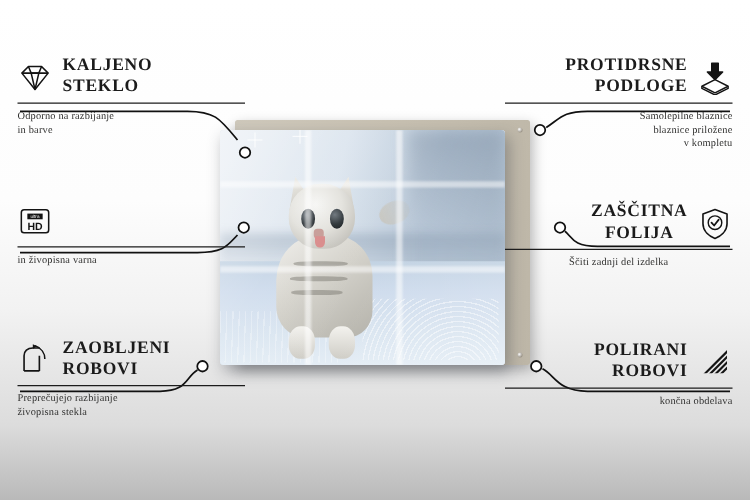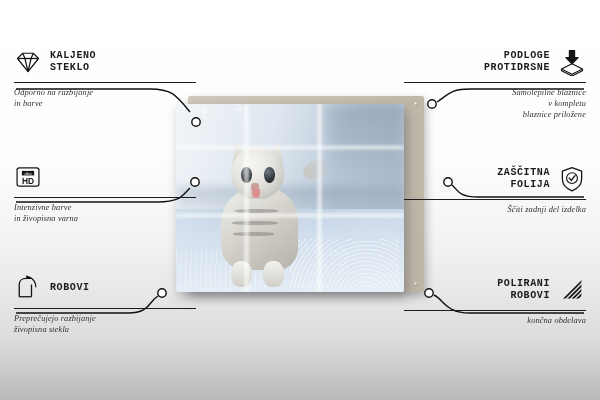--- a/index.html
+++ b/index.html
@@ -89,29 +89,28 @@
       linear-gradient(90deg,transparent 44%,#fff 50%,transparent 56%);
     filter:blur(.4px);}
 
   
   .feature{position:absolute;width:182px;}
   .feature.left{left:14px;text-align:left;}
   .feature.right{right:14px;text-align:right;}
   .f-head{display:flex;align-items:center;gap:8px;min-height:36px;}
   .feature.right .f-head{flex-direction:row-reverse;}
   .f-title{
-    font-size:10px;font-weight:700;letter-spacing:.6px;line-height:1.18;
-    color:#1b1b1b;text-transform:uppercase;font-family:Liberation Mono, monospace;
+    font-size:14px;font-weight:700;letter-spacing:.6px;line-height:1.18;
+    color:#1b1b1b;text-transform:uppercase;
   }
   .f-icon{flex:0 0 auto;width:28px;height:28px;display:block;}
   .f-rule{height:1px;background:#1c1c1c;margin:2px 0 4px;}
   .f-desc{
     font-size:8.3px;line-height:1.35;color:#30302f;letter-spacing:.15px;
     font-family:"Liberation Serif", serif;
-    font-style:italic;
   }
 
   
   #wires{position:absolute;inset:0;width:600px;height:400px;pointer-events:none;}
 </style>
 </head>
 <body>
 
 <div id="stage">
 
@@ -210,68 +209,68 @@
     <div class="f-head">
       <svg class="f-icon" viewBox="0 0 32 32">
         <rect x="3.5" y="5.5" width="25" height="21" rx="2.5" fill="none" stroke="#141414" stroke-width="1.4"></rect>
         <rect x="9" y="9" width="14" height="5.2" fill="#141414"></rect>
         <text x="16" y="13.3" font-family="Liberation Sans, sans-serif" font-size="4.2" fill="#ffffff" text-anchor="middle">ultra</text>
         <text x="16" y="24" font-family="Liberation Sans, sans-serif" font-size="9.6" font-weight="bold" fill="#141414" text-anchor="middle">HD</text>
       </svg>
     </div>
     <div class="f-rule"></div>
     <div class="f-desc">
-      <div>Intenzivne barve</div>
       <div>in živopisna varna</div>
     </div>
   </div>
 
   <div class="feature left" style="top:270px;">
     <div class="f-head">
       <svg class="f-icon" viewBox="0 0 32 32">
         <path d="M6,26 L6,12 C6,8 9,5 14,5 L20,5" fill="none" stroke="#141414" stroke-width="1.5"></path>
         <path d="M6,26 L20,26" fill="none" stroke="#141414" stroke-width="1.5"></path>
         <path d="M20,26 L20,12" fill="none" stroke="#141414" stroke-width="1.5"></path>
         <path d="M16,3 C22,5 25,10 25,15" fill="none" stroke="#141414" stroke-width="1.4"></path>
         <path d="M14,1.5 L18,3.5 L14,6" fill="#141414"></path>
       </svg>
       <div class="f-title">
+        <div>ZAOBLJENI</div>
         <div>ROBOVI</div>
       </div>
     </div>
     <div class="f-rule"></div>
     <div class="f-desc">
       <div>Preprečujejo razbijanje</div>
       <div>živopisna stekla</div>
     </div>
   </div>
 
   <div class="feature right" style="top:44px;">
     <div class="f-head">
       <svg class="f-icon" viewBox="0 0 32 32">
         <g stroke="#141414" stroke-width="1.3" fill="none" stroke-linejoin="round">
           <path d="M13,3 L19,3 L19,11 L23,11 L16,18 L9,11 L13,11 Z" fill="#141414"></path>
           <path d="M16,18 L28,24 L16,30 L4,24 Z"></path>
           <path d="M4,24 L4,26 L16,32 L28,26 L28,24"></path>
         </g>
       </svg>
       <div class="f-title">
+        <div>PROTIDRSNE</div>
         <div>PODLOGE</div>
-        <div>PROTIDRSNE</div>
       </div>
     </div>
     <div class="f-rule"></div>
     <div class="f-desc">
       <div>Samolepilne blaznice</div>
+      <div>blaznice priložene</div>
       <div>v kompletu</div>
-      <div>blaznice priložene</div>
-    </div>
-  </div>
-
-  <div class="feature right" style="top:161px;">
+    </div>
+  </div>
+
+  <div class="feature right" style="top:161px;text-align:center;">
     <div class="f-head">
       <svg class="f-icon" viewBox="0 0 32 32">
         <path d="M16,3 L27,7 L27,16 C27,23 21,27.5 16,29.5 C11,27.5 5,23 5,16 L5,7 Z" fill="none" stroke="#141414" stroke-width="1.5" stroke-linejoin="round"></path>
         <circle cx="16" cy="15" r="6.2" fill="none" stroke="#141414" stroke-width="1.3"></circle>
         <path d="M12.8,15 L15.2,17.6 L19.4,12.2" fill="none" stroke="#141414" stroke-width="1.6" stroke-linecap="round" stroke-linejoin="round"></path>
       </svg>
       <div class="f-title">
         <div>ZAŠČITNA</div>
         <div>FOLIJA</div>
       </div>

